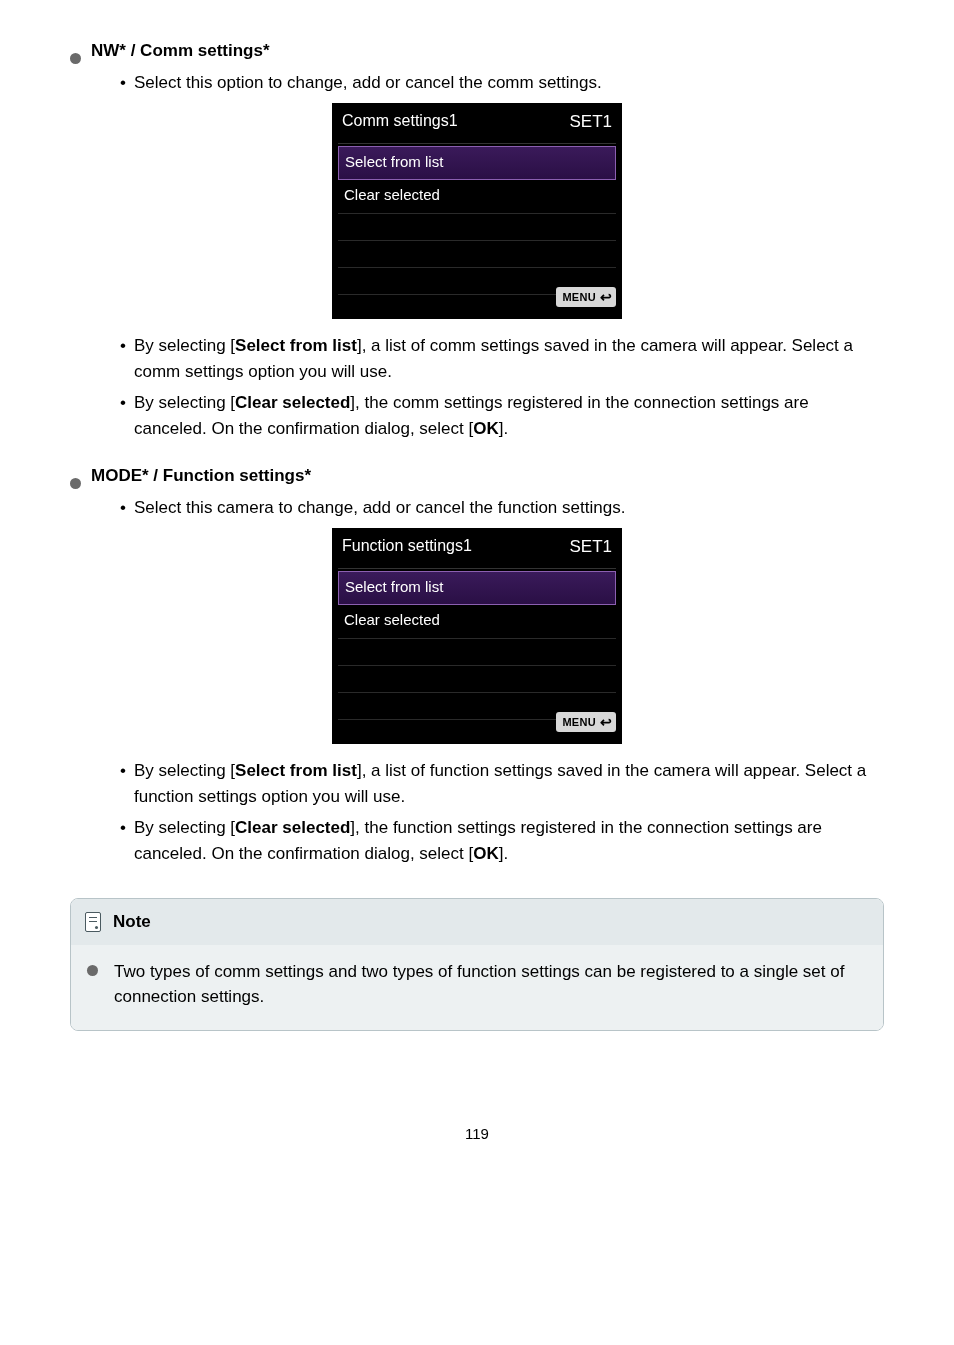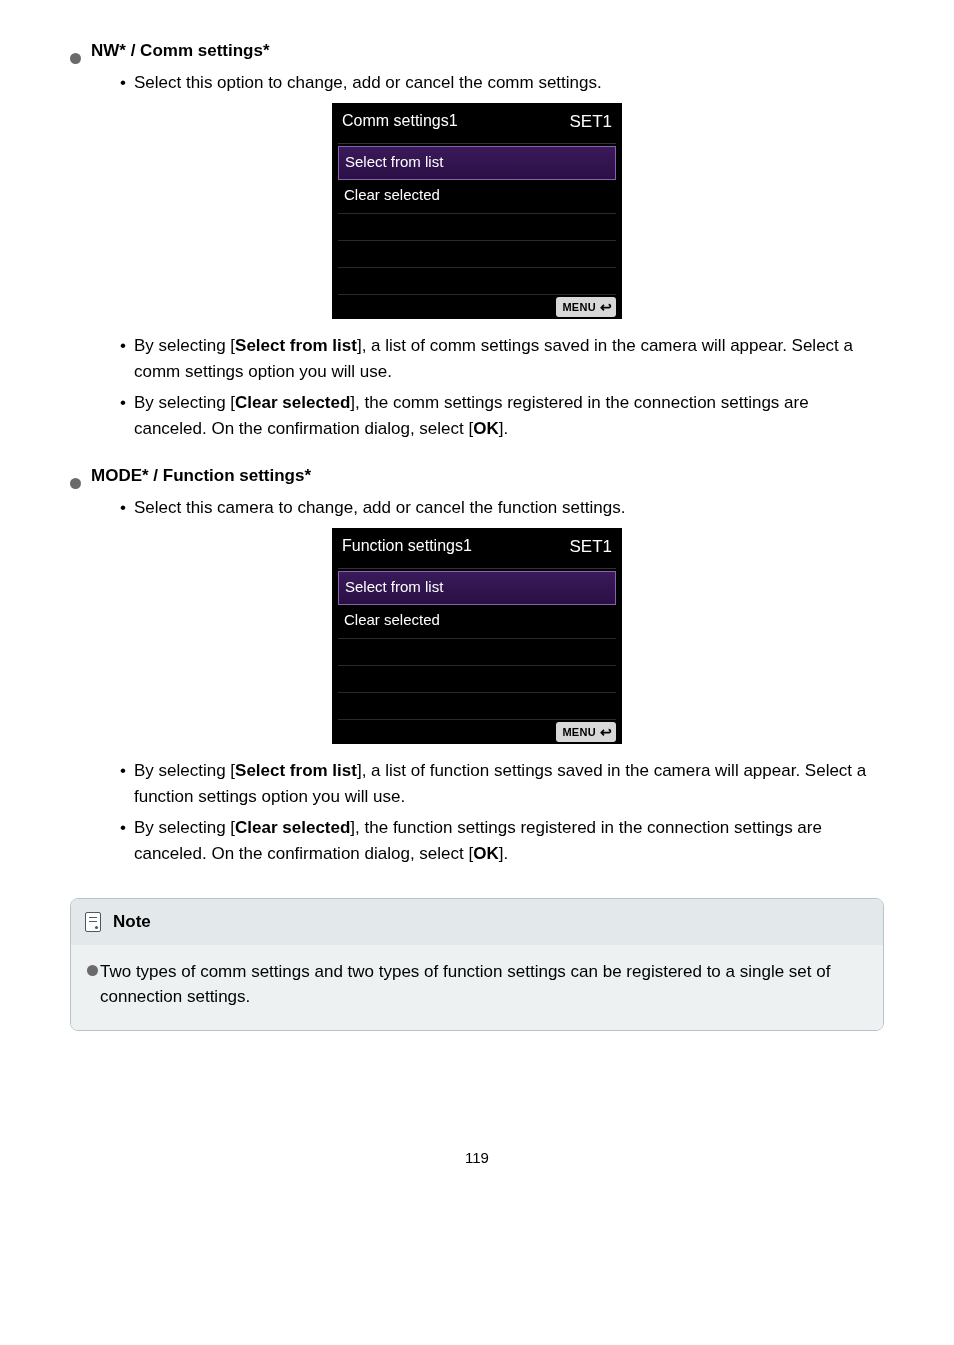--- a/index.html
+++ b/index.html
@@ -36,21 +36,21 @@
     margin: 0 6px; padding: 4px 6px 6px; font-size: 15px; color: #fff;
     border-bottom: 1px solid #2a2a2a;
   }
   .ss-row.hl {
     background: linear-gradient(#3a1a5a, #2a0f45);
     border: 1px solid #8b5fb0;
     margin-top: 2px;
   }
   .ss-row.empty { height: 27px; }
   .ss-footer {
-    position: absolute; bottom: 2px; right: 6px;
+    position: absolute; bottom: 12px; right: 6px;
     display: inline-flex; align-items: center; gap: 2px;
   }
   .menu-badge {
     background: #d8d8d8; color: #000; font-size: 11px; font-weight: bold;
     padding: 2px 4px 2px 6px; border-radius: 3px; display: inline-flex; align-items: center; gap: 4px;
     letter-spacing: 0.3px;
   }
   .menu-badge .ret {
     font-size: 14px; line-height: 10px;
   }
@@ -70,22 +70,22 @@
   .note-icon::before, .note-icon::after {
     content: ""; position: absolute; left: 3px; right: 3px; height: 1.5px; background: #4a5a60;
   }
   .note-icon::before { top: 4px; }
   .note-icon::after { top: 8px; }
   .note-icon .dot {
     position: absolute; bottom: 2px; right: 2px; width: 3px; height: 3px; border-radius: 50%; background: #4a5a60;
   }
   .note-label { font-weight: bold; }
   .note-body { background: #edf1f2; padding: 14px 16px 18px; }
-  .note-item { display: flex; gap: 2px; margin-bottom: 2px; }
-  .page-num { text-align: center; font-size: 15px; margin-top: 116px; }
+  .note-item { display: flex; gap: 16px; margin-bottom: 2px; }
+  .page-num { text-align: center; font-size: 15px; margin-top: 92px; }
   b { font-weight: bold; }
 </style>
 </head>
 <body>
 
 <div class="section">
   <div class="section-title">
     <div class="big-bullet"></div>
     <span class="title-text">NW* / Comm settings*</span>
   </div>

